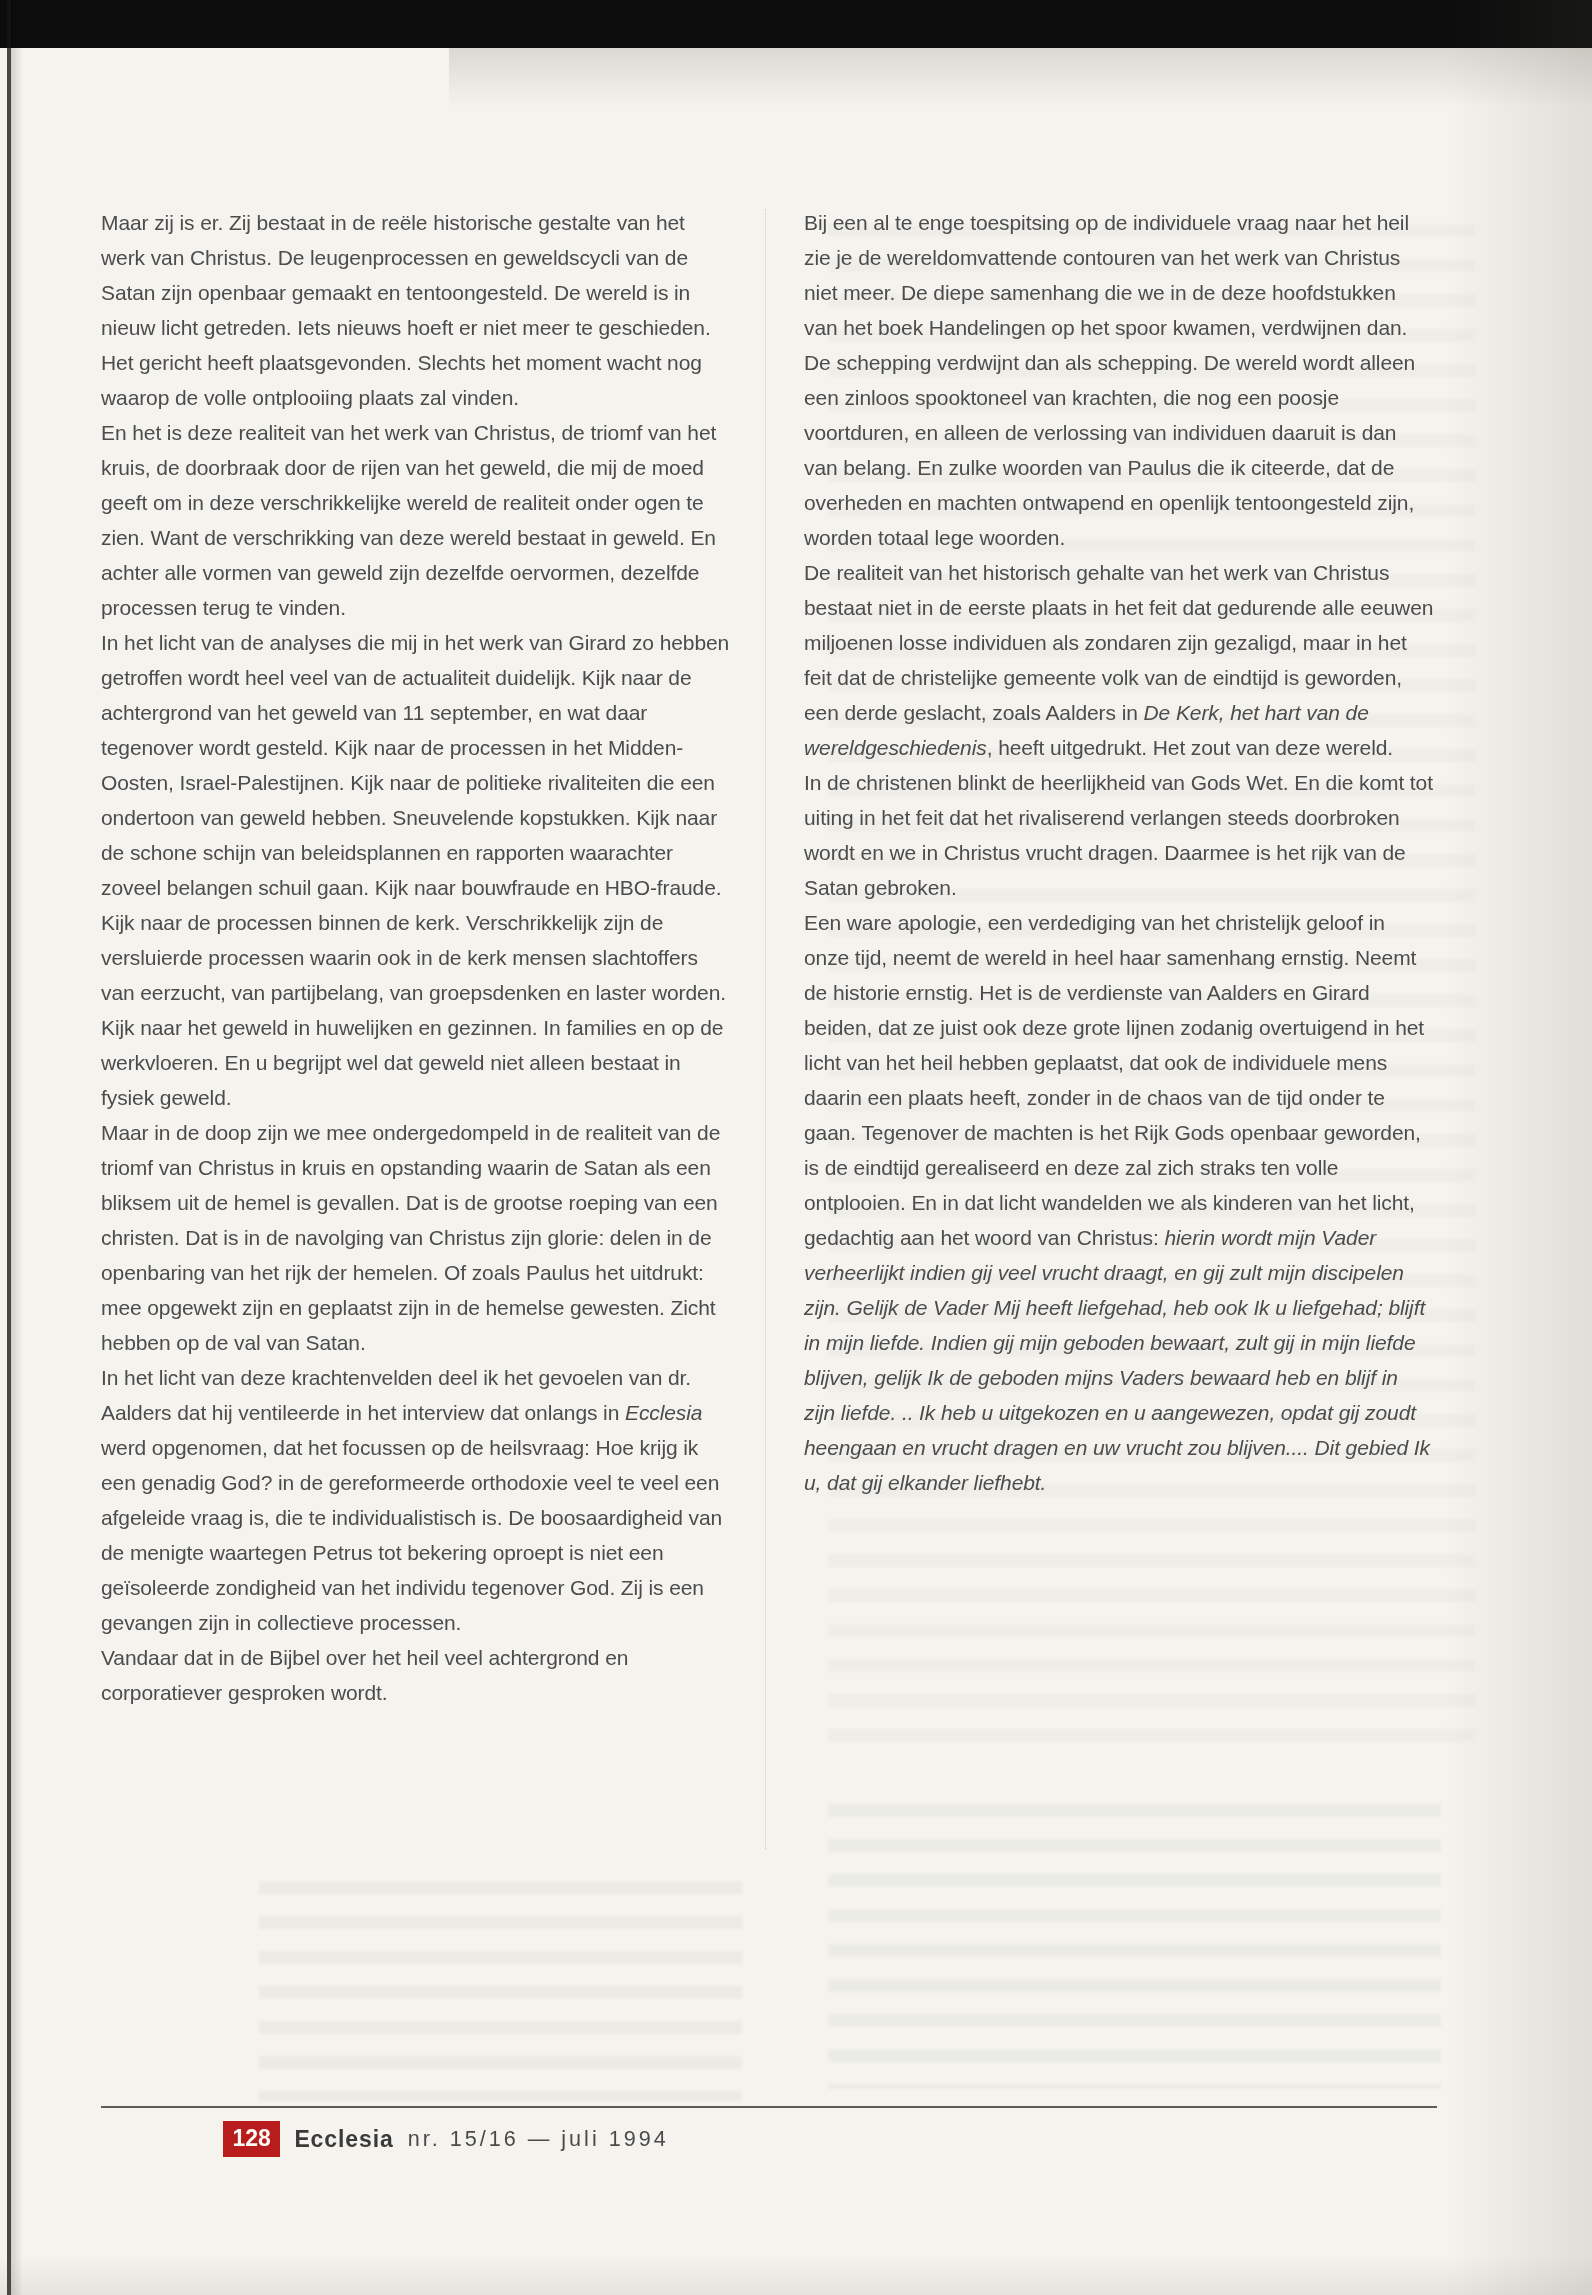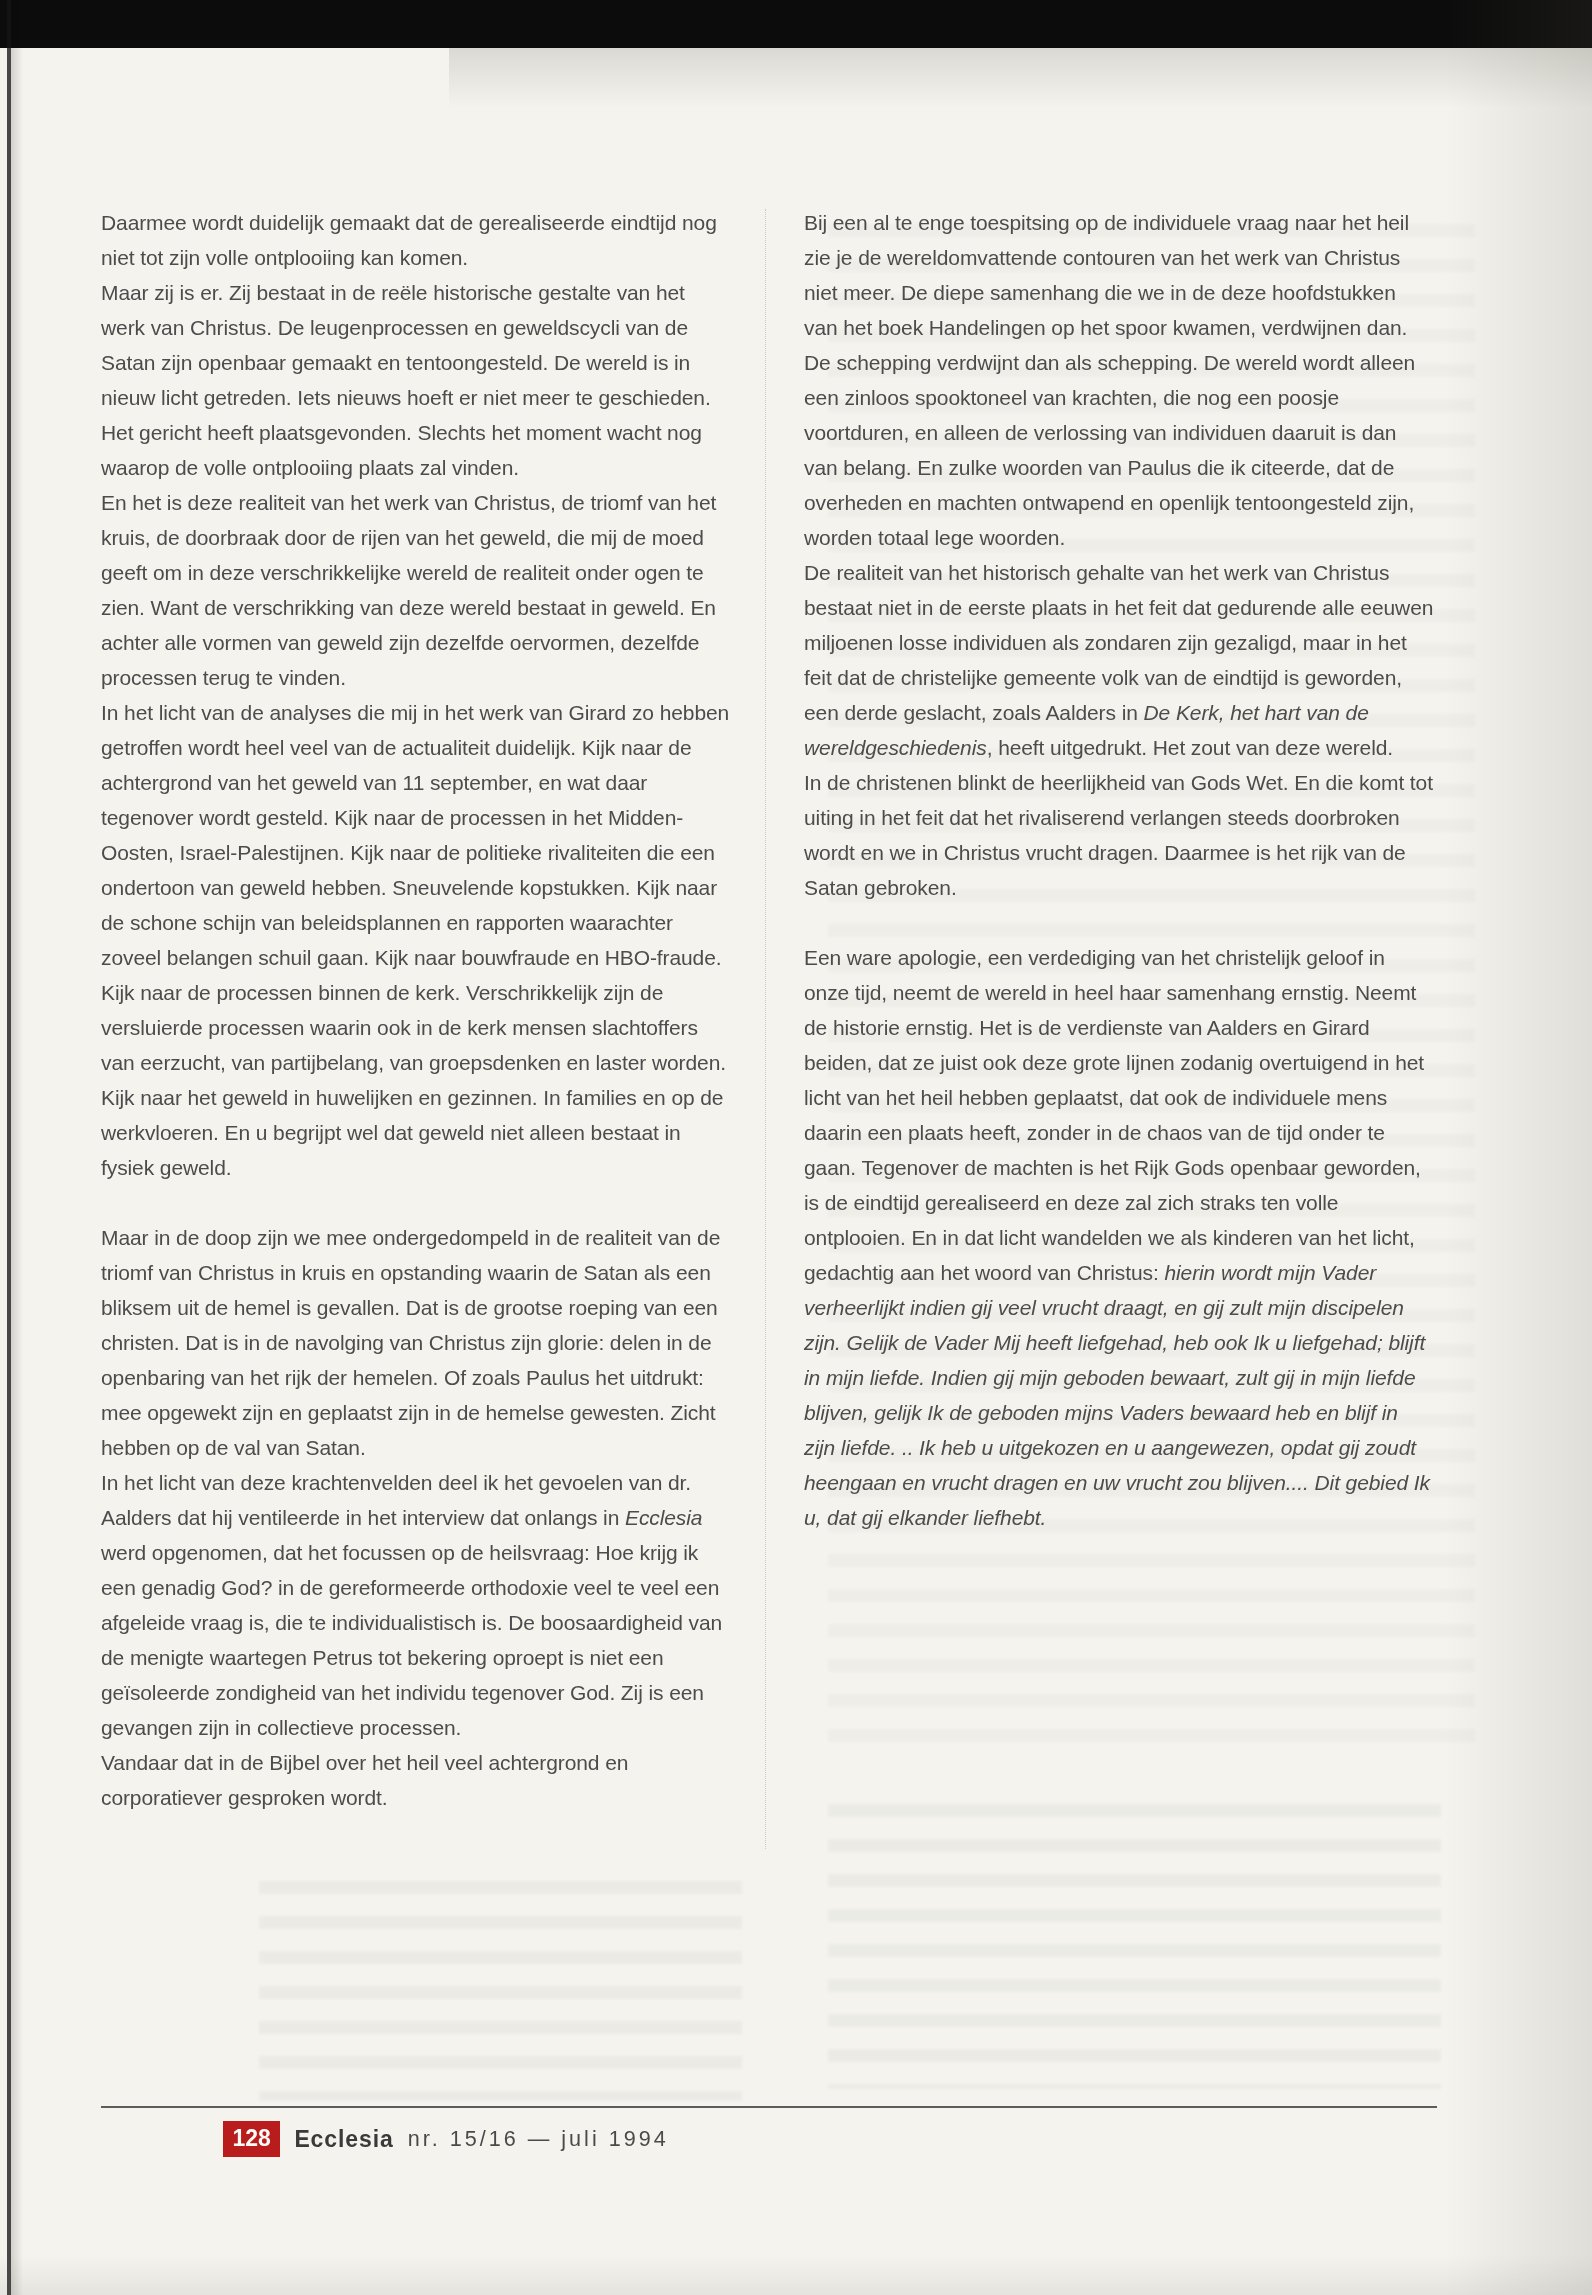--- a/index.html
+++ b/index.html
@@ -62,21 +62,21 @@
     font-size: 21px;
     line-height: 35px;
     letter-spacing: -0.1px;
     color: #4c4c4c;
     text-align: left;
   }
   #col-left  { left: 101px; }
   #col-right { left: 804px; }
 
   .para { margin: 0; }
-  .para.gap { margin-top: 35px; }
+  .para.gap { }
   .it { font-style: italic; }
 
   .separator {
     position: absolute; left: 765px; top: 209px;
     height: 1640px; width: 0;
     border-left: 1.7px dotted rgba(140,140,135,0.38);
   }
 
   
   .footer-rule {
@@ -117,21 +117,20 @@
 <div class="right-shade"></div>
 <div class="bottom-shade"></div>
 
 <div class="bleed" id="bleed-right"></div>
 <div class="bleed" id="bleed-bottom-left"></div>
 <div class="bleed" id="bleed-bottom-right"></div>
 
 <div class="separator"></div>
 
 <div class="column" id="col-left">
-    <p class="para"><span>Daarmee wordt duidelijk gemaakt dat de gerealiseerde eindtijd nog niet tot zijn volle ontplooiing kan komen.</span></p>
     <p class="para"><span>Maar zij is er. Zij bestaat in de reële historische gestalte van het werk van Christus. De leugenprocessen en geweldscycli van de Satan zijn openbaar gemaakt en tentoongesteld. De wereld is in nieuw licht getreden. Iets nieuws hoeft er niet meer te geschieden. Het gericht heeft plaatsgevonden. Slechts het moment wacht nog waarop de volle ontplooiing plaats zal vinden.</span></p>
     <p class="para"><span>En het is deze realiteit van het werk van Christus, de triomf van het kruis, de doorbraak door de rijen van het geweld, die mij de moed geeft om in deze verschrikkelijke wereld de realiteit onder ogen te zien. Want de verschrikking van deze wereld bestaat in geweld. En achter alle vormen van geweld zijn dezelfde oervormen, dezelfde processen terug te vinden.</span></p>
     <p class="para"><span>In het licht van de analyses die mij in het werk van Girard zo hebben getroffen wordt heel veel van de actualiteit duidelijk. Kijk naar de achtergrond van het geweld van 11 september, en wat daar tegenover wordt gesteld. Kijk naar de processen in het Midden-Oosten, Israel-Palestijnen. Kijk naar de politieke rivaliteiten die een ondertoon van geweld hebben. Sneuvelende kopstukken. Kijk naar de schone schijn van beleidsplannen en rapporten waarachter zoveel belangen schuil gaan. Kijk naar bouwfraude en HBO-fraude. Kijk naar de processen binnen de kerk. Verschrikkelijk zijn de versluierde processen waarin ook in de kerk mensen slachtoffers van eerzucht, van partijbelang, van groepsdenken en laster worden. Kijk naar het geweld in huwelijken en gezinnen. In families en op de werkvloeren. En u begrijpt wel dat geweld niet alleen bestaat in fysiek geweld.</span></p>
     <p class="para gap"><span>Maar in de doop zijn we mee ondergedompeld in de realiteit van de triomf van Christus in kruis en opstanding waarin de Satan als een bliksem uit de hemel is gevallen. Dat is de grootse roeping van een christen. Dat is in de navolging van Christus zijn glorie: delen in de openbaring van het rijk der hemelen. Of zoals Paulus het uitdrukt: mee opgewekt zijn en geplaatst zijn in de hemelse gewesten. Zicht hebben op de val van Satan.</span></p>
     <p class="para"><span>In het licht van deze krachtenvelden deel ik het gevoelen van dr. Aalders dat hij ventileerde in het interview dat onlangs in </span><span class="it">Ecclesia</span><span> werd opgenomen, dat het focussen op de heilsvraag: Hoe krijg ik een genadig God? in de gereformeerde orthodoxie veel te veel een afgeleide vraag is, die te individualistisch is. De boosaardigheid van de menigte waartegen Petrus tot bekering oproept is niet een geïsoleerde zondigheid van het individu tegenover God. Zij is een gevangen zijn in collectieve processen.</span></p>
     <p class="para"><span>Vandaar dat in de Bijbel over het heil veel achtergrond en corporatiever gesproken wordt.</span></p>
   </div>
 <div class="column" id="col-right">
     <p class="para"><span>Bij een al te enge toespitsing op de individuele vraag naar het heil zie je de wereldomvattende contouren van het werk van Christus niet meer. De diepe samenhang die we in de deze hoofdstukken van het boek Handelingen op het spoor kwamen, verdwijnen dan. De schepping verdwijnt dan als schepping. De wereld wordt alleen een zinloos spooktoneel van krachten, die nog een poosje voortduren, en alleen de verlossing van individuen daaruit is dan van belang. En zulke woorden van Paulus die ik citeerde, dat de overheden en machten ontwapend en openlijk tentoongesteld zijn, worden totaal lege woorden.</span></p>
     <p class="para"><span>De realiteit van het historisch gehalte van het werk van Christus bestaat niet in de eerste plaats in het feit dat gedurende alle eeuwen miljoenen losse individuen als zondaren zijn gezaligd, maar in het feit dat de christelijke gemeente volk van de eindtijd is geworden, een derde geslacht, zoals Aalders in </span><span class="it">De Kerk, het hart van de wereldgeschiedenis</span><span>, heeft uitgedrukt. Het zout van deze wereld.</span></p>

